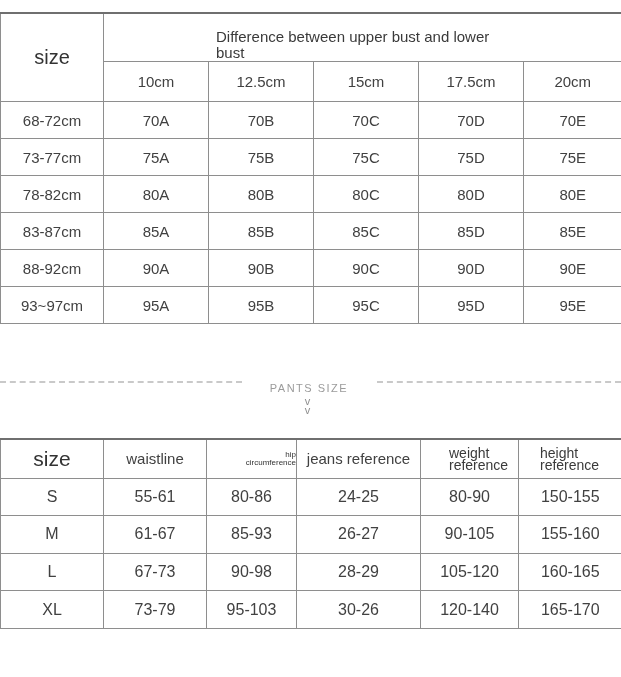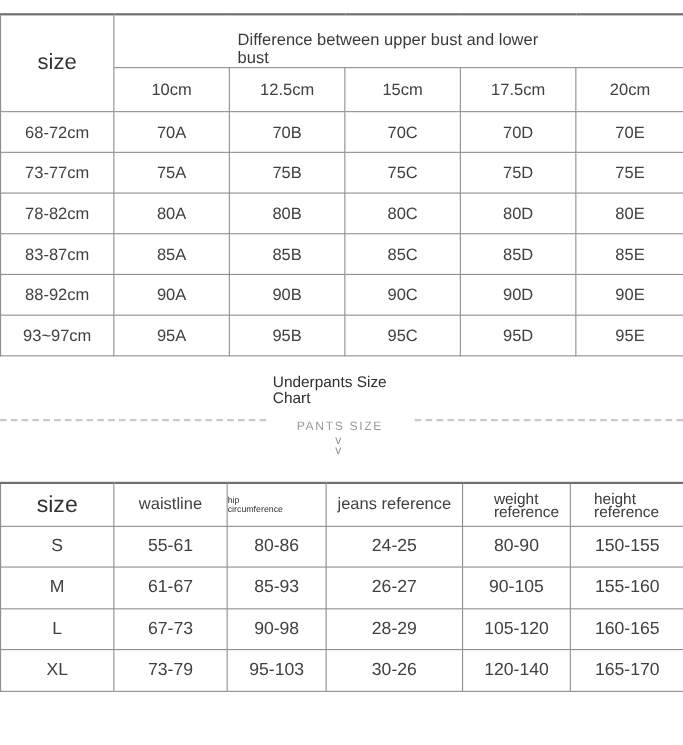--- a/index.html
+++ b/index.html
@@ -41,21 +41,21 @@
   .chev1 { top:397px; } .chev2 { top:406px; }
 
   
   .pants { top:438px; width:621px; }
   .pants tr.ph td { border-top:2px solid #6f6f6f; }
   .pants tr.ph { height:39px; }
   .pants tr.data { height:37.6px; }
   .pants tr.data td { font-size:16px; }
   .pants td.corner2 { font-size:21px; color:#333; }
   .pants td.waist { font-size:15px; }
-  .pants td.hip { text-align:left; font-size:8px;
+  .pants td.hip { text-align:right; font-size:8px;
                   line-height:8px; color:#333; }
   .pants td.jeans { font-size:15px; }
   .pants td.two { text-align:left; font-size:14px; line-height:12px; color:#3a3a3a; }
   .pants td.tw { padding-left:28px; }
   .pants td.th2 { padding-left:21px;margin-top:24px; }
   .pants tr.last td { border-bottom:2px solid #606060; }
 </style>
 </head>
 <body>
 
@@ -128,21 +128,20 @@
       <td>93~97cm</td>
       <td>95A</td>
       <td>95B</td>
       <td>95C</td>
       <td>95D</td>
       <td>95E</td>
     </tr>
   </tbody>
     </table>
 
-  <div class="uptitle">Underpants Size Chart</div>
   <div class="dash dashL"></div>
   <div class="dash dashR"></div>
   <div class="band">PANTS SIZE</div>
   <div class="chev chev1">v</div>
   <div class="chev chev2">v</div>
 
   <table class="pants">
     <colgroup>
       <col style="width:103px">
         <col style="width:103px">

